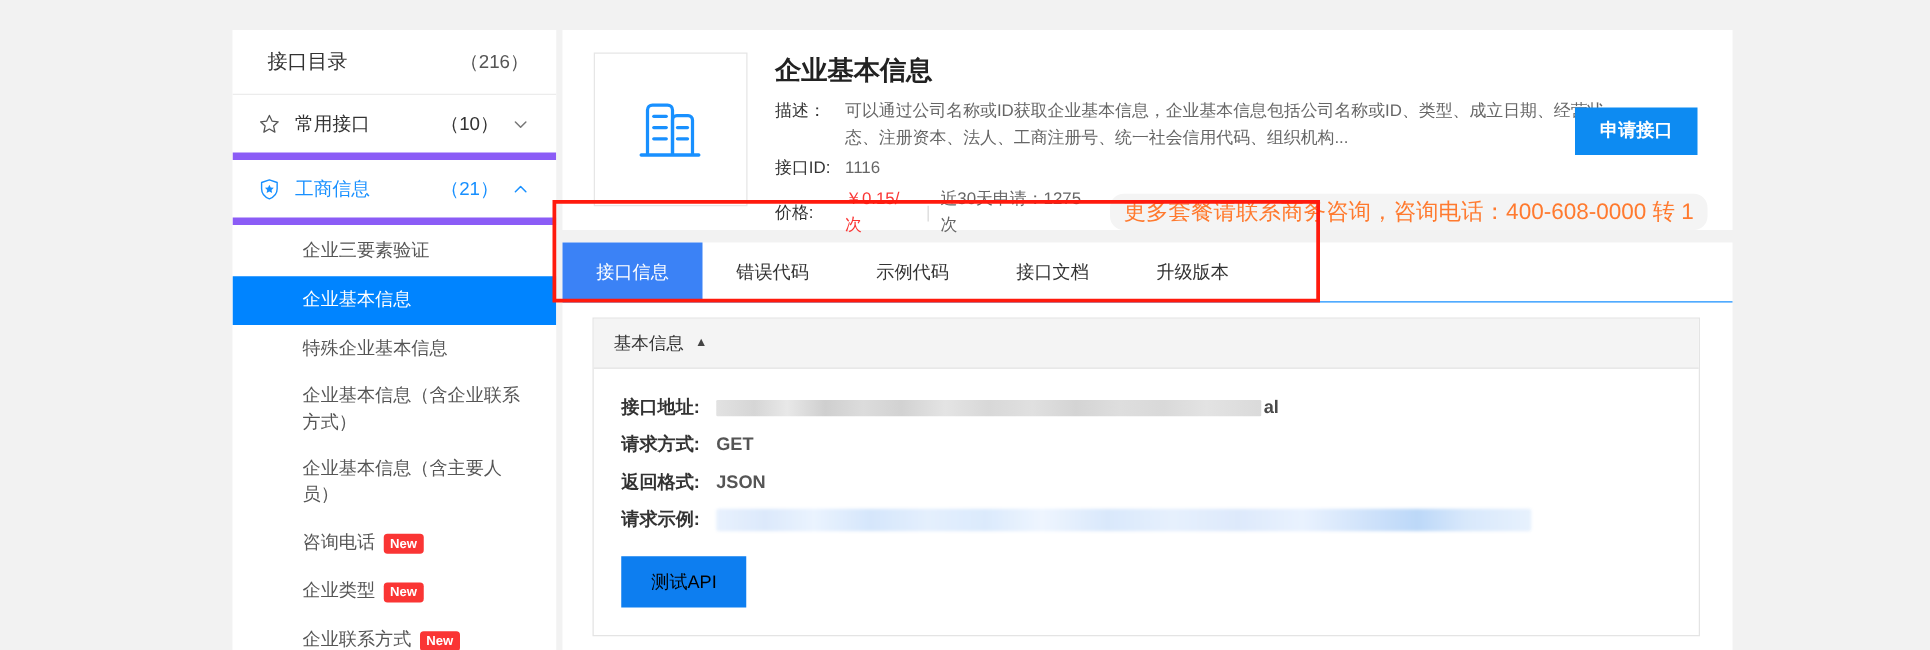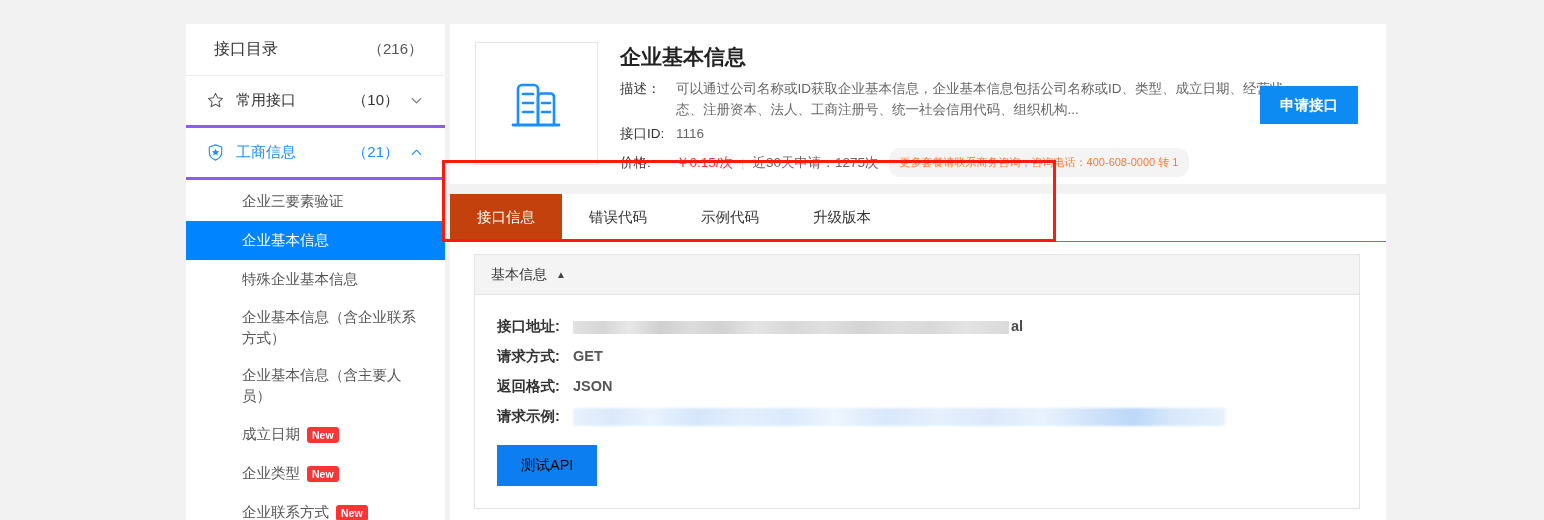--- a/index.html
+++ b/index.html
@@ -34,21 +34,21 @@
   }
   .side-head .sh-title { flex: 0 0 auto; }
   .side-head .sh-count {
     margin-left: auto;
     font-size: 15px; color: #555;
   }
   .side-group {
     height: 52px;
     display: flex; align-items: center;
     padding: 0 22px 0 18px;
-    border-bottom: 3px solid #8b5cf6;
+    border-bottom: 6px solid #8b5cf6;
     font-size: 15px; color: #333;
     cursor: pointer;
   }
   .side-group .sg-icon {
     width: 22px; height: 22px;
     display: inline-flex; align-items: center; justify-content: center;
     margin-right: 10px;
   }
   .side-group .sg-label { flex: 0 0 auto; }
   .side-group .sg-count { margin-left: auto; font-size: 15px; }
@@ -122,21 +122,21 @@
   .kv.desc .v { max-width: 620px; }
   .kv.idrow .v { color: #666; }
   .kv.price { align-items: center; margin-top: 4px; }
   .price-val { color: #fa3534; margin-right: 8px; }
   .vsep { color: #ddd; margin-right: 8px; }
   .req30 { color: #666; margin-right: 10px; }
   .promo {
     display: inline-block;
     background: #f4f4f4;
     color: #ff7a2f;
-    font-size: 11px;
+    font-size: 18px;
     padding: 4px 11px;
     border-radius: 11px;
     white-space: nowrap;
   }
   .apply-btn {
     position: absolute;
     right: 28px; top: 62px;
     background: #0d8bf2;
     color: #fff;
     font-size: 14.5px;
@@ -161,21 +161,21 @@
   }
   .tab {
     min-width: 112px;
     display: flex; align-items: center; justify-content: center;
     font-size: 14.5px;
     color: #333;
     cursor: pointer;
     padding: 0 18px;
   }
   .tab.active {
-    background: #c2410c;
+    background: #3b82f6;
     color: #fff;
   }
 
   .red-box {
     position: absolute;
     left: -8px; top: -34px;
     width: 614px; height: 82px;
     border: 3px solid #ff1a0d;
     pointer-events: none;
     z-index: 5;
@@ -291,21 +291,21 @@
       <div class="side-item">
         <span class="si-text">特殊企业基本信息</span>
       </div>
       <div class="side-item">
         <span class="si-text">企业基本信息（含企业联系方式）</span>
       </div>
       <div class="side-item">
         <span class="si-text">企业基本信息（含主要人员）</span>
       </div>
       <div class="side-item">
-        <span class="si-text">成立日期</span>
+        <span class="si-text">咨询电话</span>
         <span class="badge-new">New</span>
       </div>
       <div class="side-item">
         <span class="si-text">企业类型</span>
         <span class="badge-new">New</span>
       </div>
       <div class="side-item">
         <span class="si-text">企业联系方式</span>
         <span class="badge-new">New</span>
       </div>
@@ -366,20 +366,23 @@
         <div class="tab active">
           <span>接口信息</span>
         </div>
         <div class="tab">
           <span>错误代码</span>
         </div>
         <div class="tab">
           <span>示例代码</span>
         </div>
         <div class="tab">
+          <span>接口文档</span>
+        </div>
+        <div class="tab">
           <span>升级版本</span>
         </div>
       </div>
 
       <div class="panel">
         <div class="panel-head">
           <span>基本信息</span>
           <span class="caret">▲</span>
         </div>
         <div class="panel-body">

